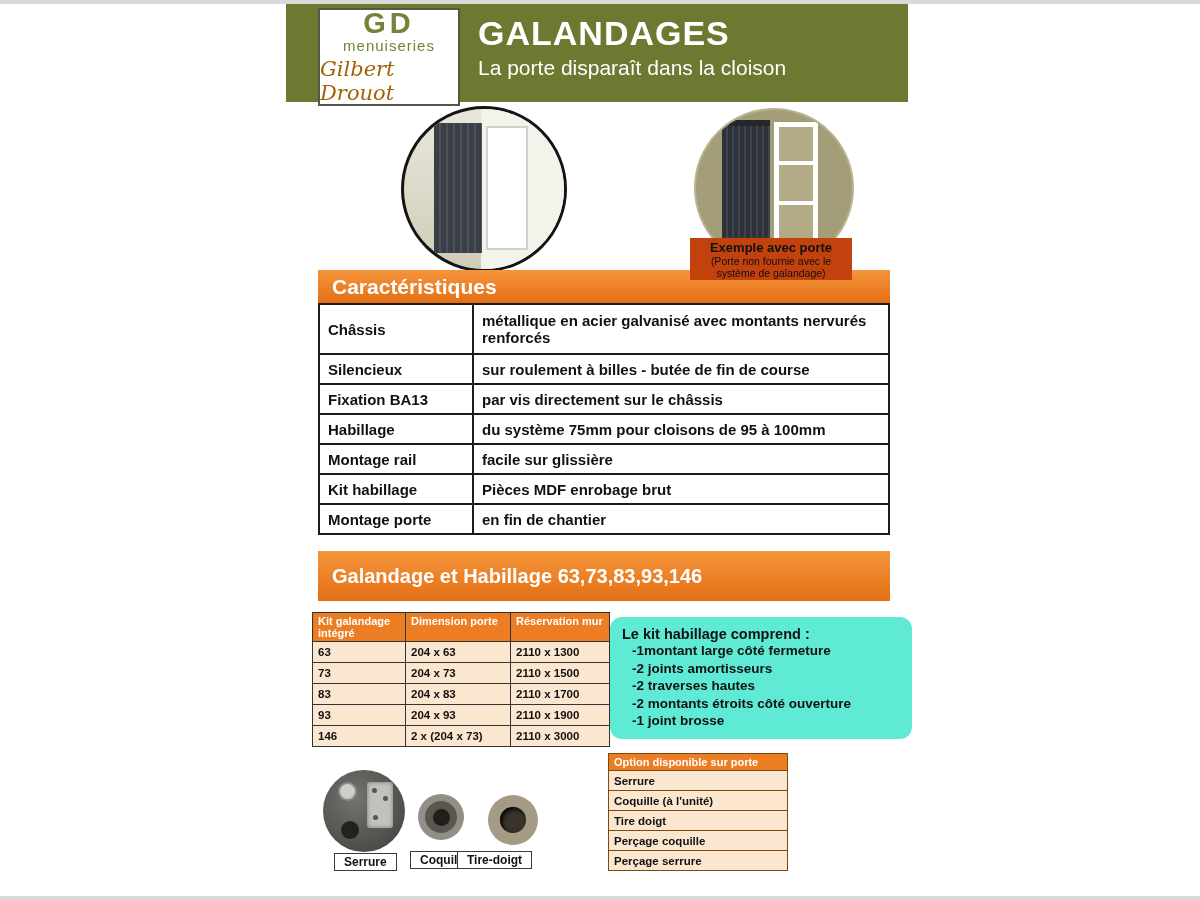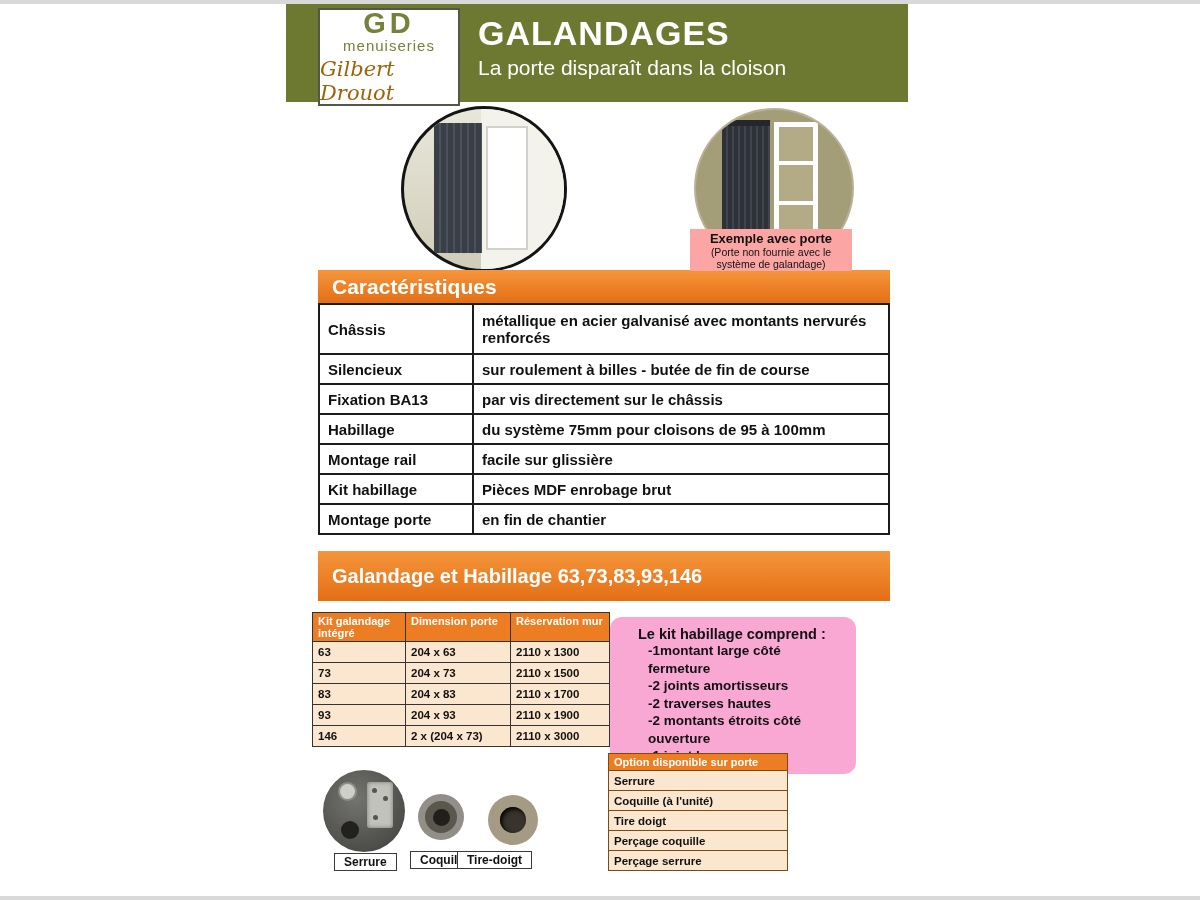--- a/index.html
+++ b/index.html
@@ -29,21 +29,21 @@
   .photo-left .frame-white{position:absolute;left:82px;top:17px;width:42px;height:124px;
               background:#ffffff;border:2px solid #d3d2ca;box-sizing:border-box;}
   .photo-right{left:694px;top:108px;width:156px;height:156px;border:2px solid #b9b295;background:#a49e78;}
   .photo-right .door-slab{position:absolute;left:26px;top:10px;width:48px;height:134px;
               border-top:6px solid #23262b;
               background:repeating-linear-gradient(90deg,#2e3238 0 4px,#3f454d 4px 6px);}
   .photo-right .frame-open{position:absolute;left:78px;top:12px;width:44px;height:122px;
               background:#b3ab85;border:5px solid #fff;box-sizing:border-box;}
   .photo-right .shelf{position:absolute;left:0;width:100%;height:4px;background:#fff;}
   .shelf-1{top:34px;} .shelf-2{top:74px;}
-  .photo-caption{position:absolute;left:690px;top:229px;width:162px;background:#fca5a5;
+  .photo-caption{position:absolute;left:690px;top:238px;width:162px;background:#c2410c;
               text-align:center;z-index:4;padding:2px 0 1px;}
   .caption-title{font-size:13px;font-weight:700;}
   .caption-small{font-size:10.5px;line-height:1.15;}
 
   
   .orange-bar{position:absolute;left:318px;width:572px;color:#fff;font-weight:700;
               display:flex;align-items:center;padding-left:14px;box-sizing:border-box;
               background:linear-gradient(180deg,#f5953b,#e46f15);}
   .bar1{top:270px;height:33px;font-size:21px;}
   .bar2{top:551px;height:50px;font-size:20px;}
@@ -59,22 +59,22 @@
   
   .kit-table{position:absolute;left:312px;top:612px;border-collapse:collapse;}
   .kit-table th{background:#ed7d23;color:#fff;font-size:11px;font-weight:700;text-align:left;
                 padding:2px 5px;border:1px solid #333;vertical-align:top;}
   .kit-table th.c1{width:82px;} .kit-table th.c2{width:94px;} .kit-table th.c3{width:88px;}
   .kit-table td{background:#fbe7cf;font-size:11.5px;font-weight:600;color:#111;
                 padding:1px 5px;border:1px solid #333;height:18px;}
   .kit-table td.c3{font-weight:700;}
 
   
-  .kit-box{position:absolute;left:610px;top:617px;width:246px;background:#f9a8d4;
-           border-radius:12px;padding:9px 28px;box-sizing:border-box;}
+  .kit-box{position:absolute;left:610px;top:617px;width:302px;background:#5eead4;
+           border-radius:12px;padding:9px 12px;box-sizing:border-box;}
   .kit-box-title{font-size:14.5px;font-weight:700;}
   .kit-item{font-size:13.5px;font-weight:700;margin-left:10px;line-height:17.5px;}
 
   
   .options-table{position:absolute;left:608px;top:753px;border-collapse:collapse;}
   .options-table th{background:#ed7d23;color:#fff;font-size:11px;font-weight:700;text-align:left;
                     width:168px;padding:2px 5px;border:1px solid #7c4a10;}
   .options-table td{background:#fbe7cf;font-size:11.5px;font-weight:600;color:#111;
                     padding:1.5px 5px;border:1px solid #7c4a10;height:16px;}
 

